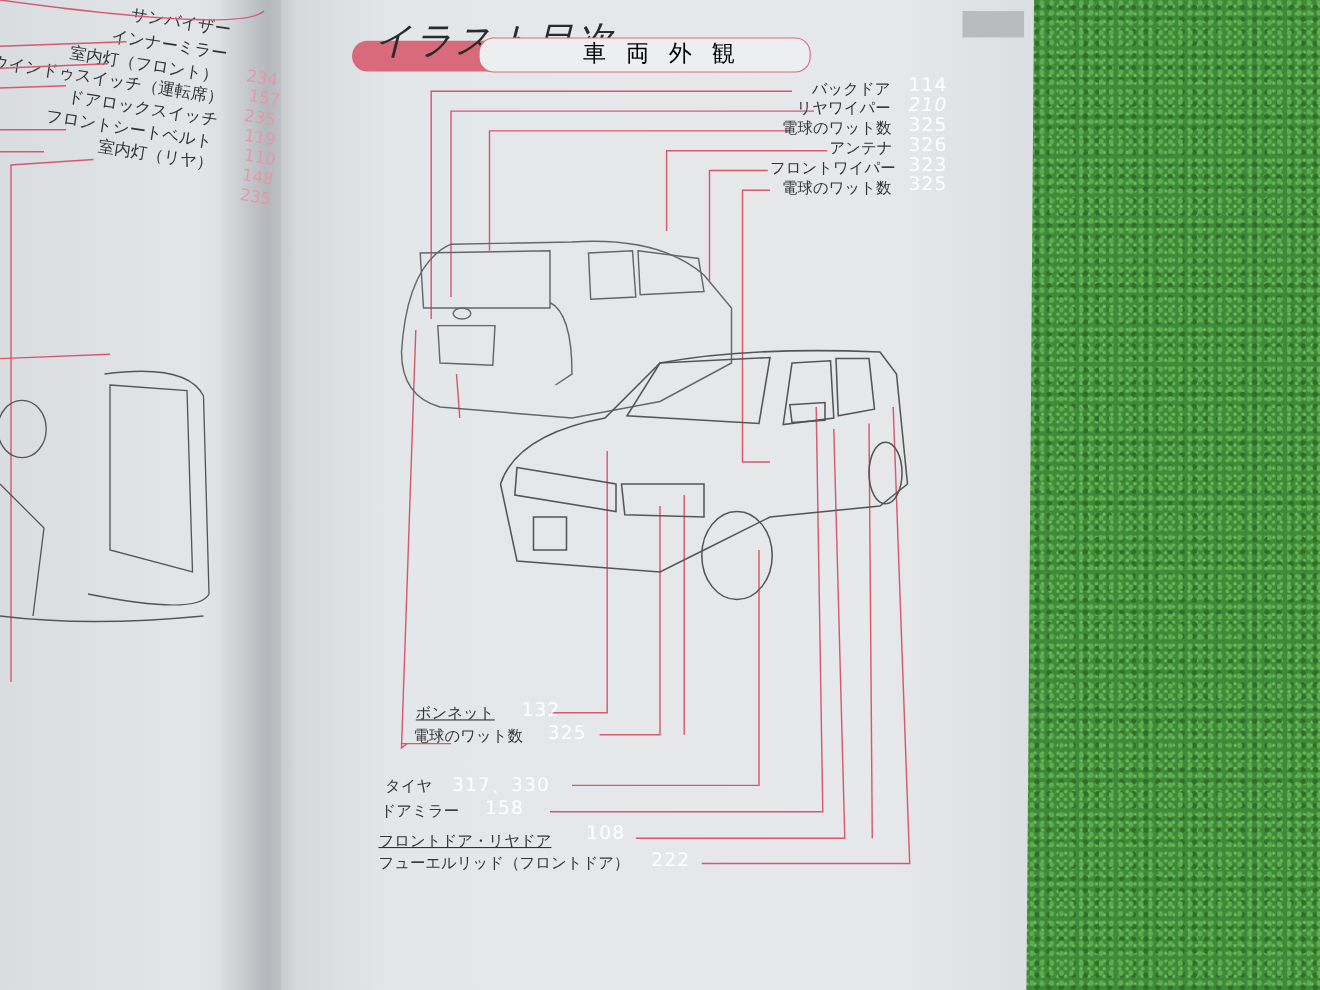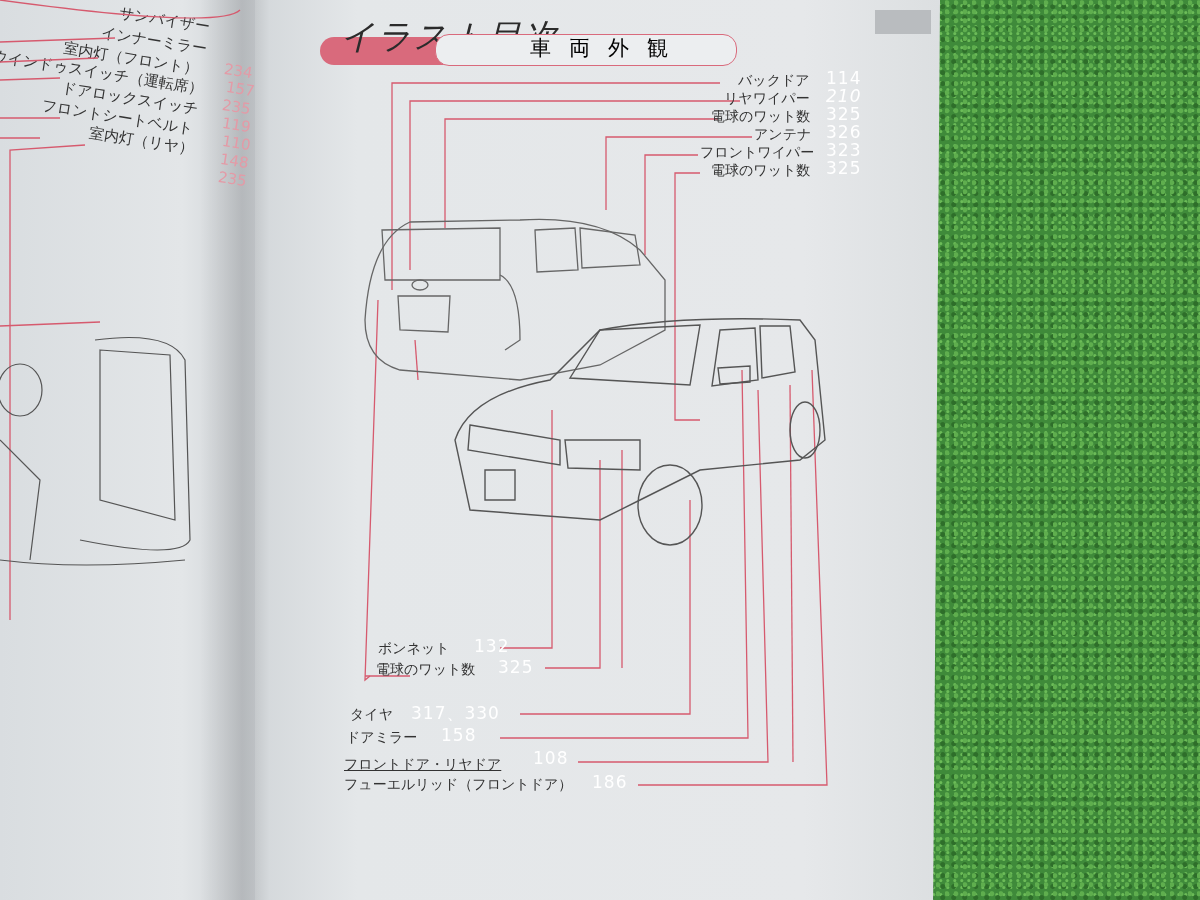--- a/index.html
+++ b/index.html
@@ -130,28 +130,28 @@
   <span class="num" style="left:826px;top:104px;">325</span>
   <span class="lbl" style="left:754px;top:126px;">アンテナ</span>
   <span class="num" style="left:826px;top:122px;">326</span>
   <span class="lbl" style="left:700px;top:144px;">フロントワイパー</span>
   <span class="num" style="left:826px;top:140px;">323</span>
   <span class="lbl" style="left:711px;top:162px;">電球のワット数</span>
   <span class="num" style="left:826px;top:158px;">325</span>
 </div>
 
 <div>
-  <span class="lbl" style="left:378px;top:640px;">ボンネット</span>
+  <span class="lbl" style="left:378px;top:640px;text-decoration:underline;">ボンネット</span>
   <span class="num" style="left:474px;top:636px;">132</span>
   <span class="lbl" style="left:376px;top:661px;">電球のワット数</span>
   <span class="num" style="left:498px;top:657px;">325</span>
 </div>
 
 <div>
   <span class="lbl" style="left:350px;top:706px;">タイヤ</span>
   <span class="num" style="left:411px;top:702px;">317、330</span>
   <span class="lbl" style="left:346px;top:729px;">ドアミラー</span>
   <span class="num" style="left:441px;top:725px;">158</span>
   <span class="lbl" style="left:344px;top:756px;text-decoration:underline;">フロントドア・リヤドア</span>
   <span class="num" style="left:533px;top:748px;">108</span>
   <span class="lbl" style="left:344px;top:776px;">フューエルリッド（フロントドア）</span>
-  <span class="num" style="left:592px;top:772px;">186</span>
+  <span class="num" style="left:592px;top:772px;">222</span>
 </div>
 
 </body></html>

